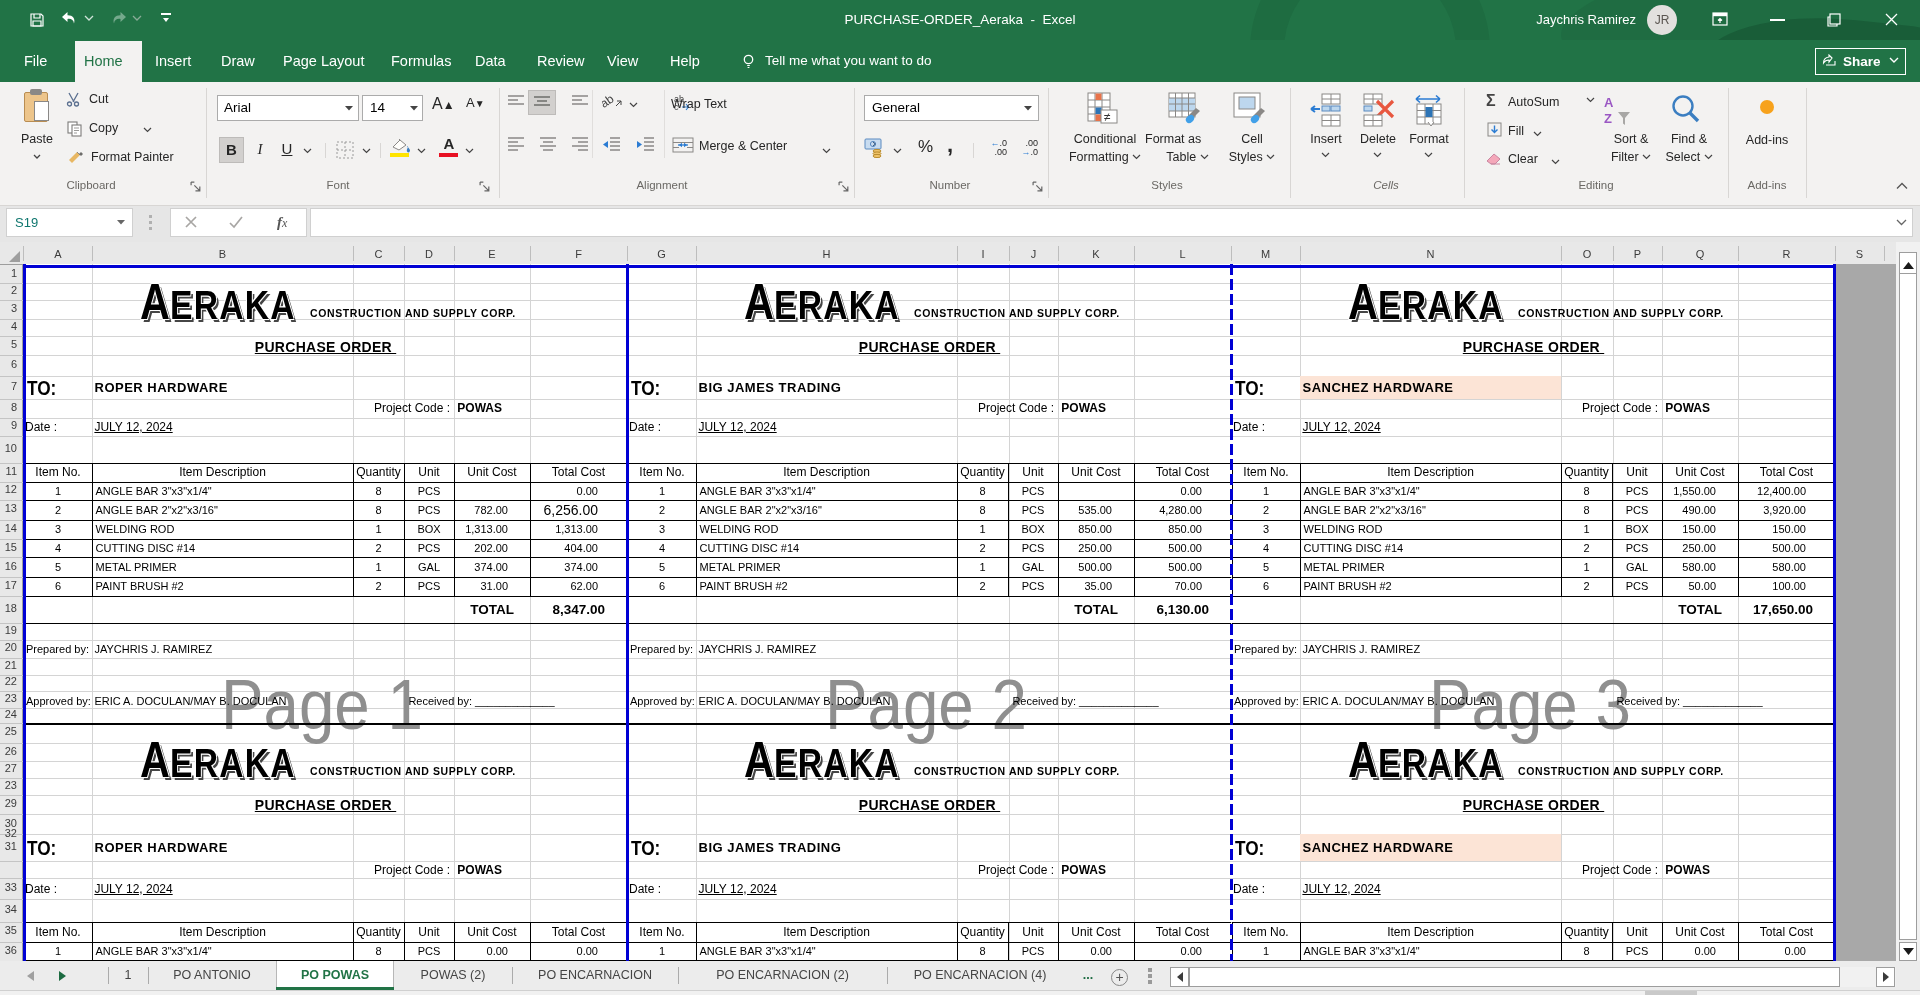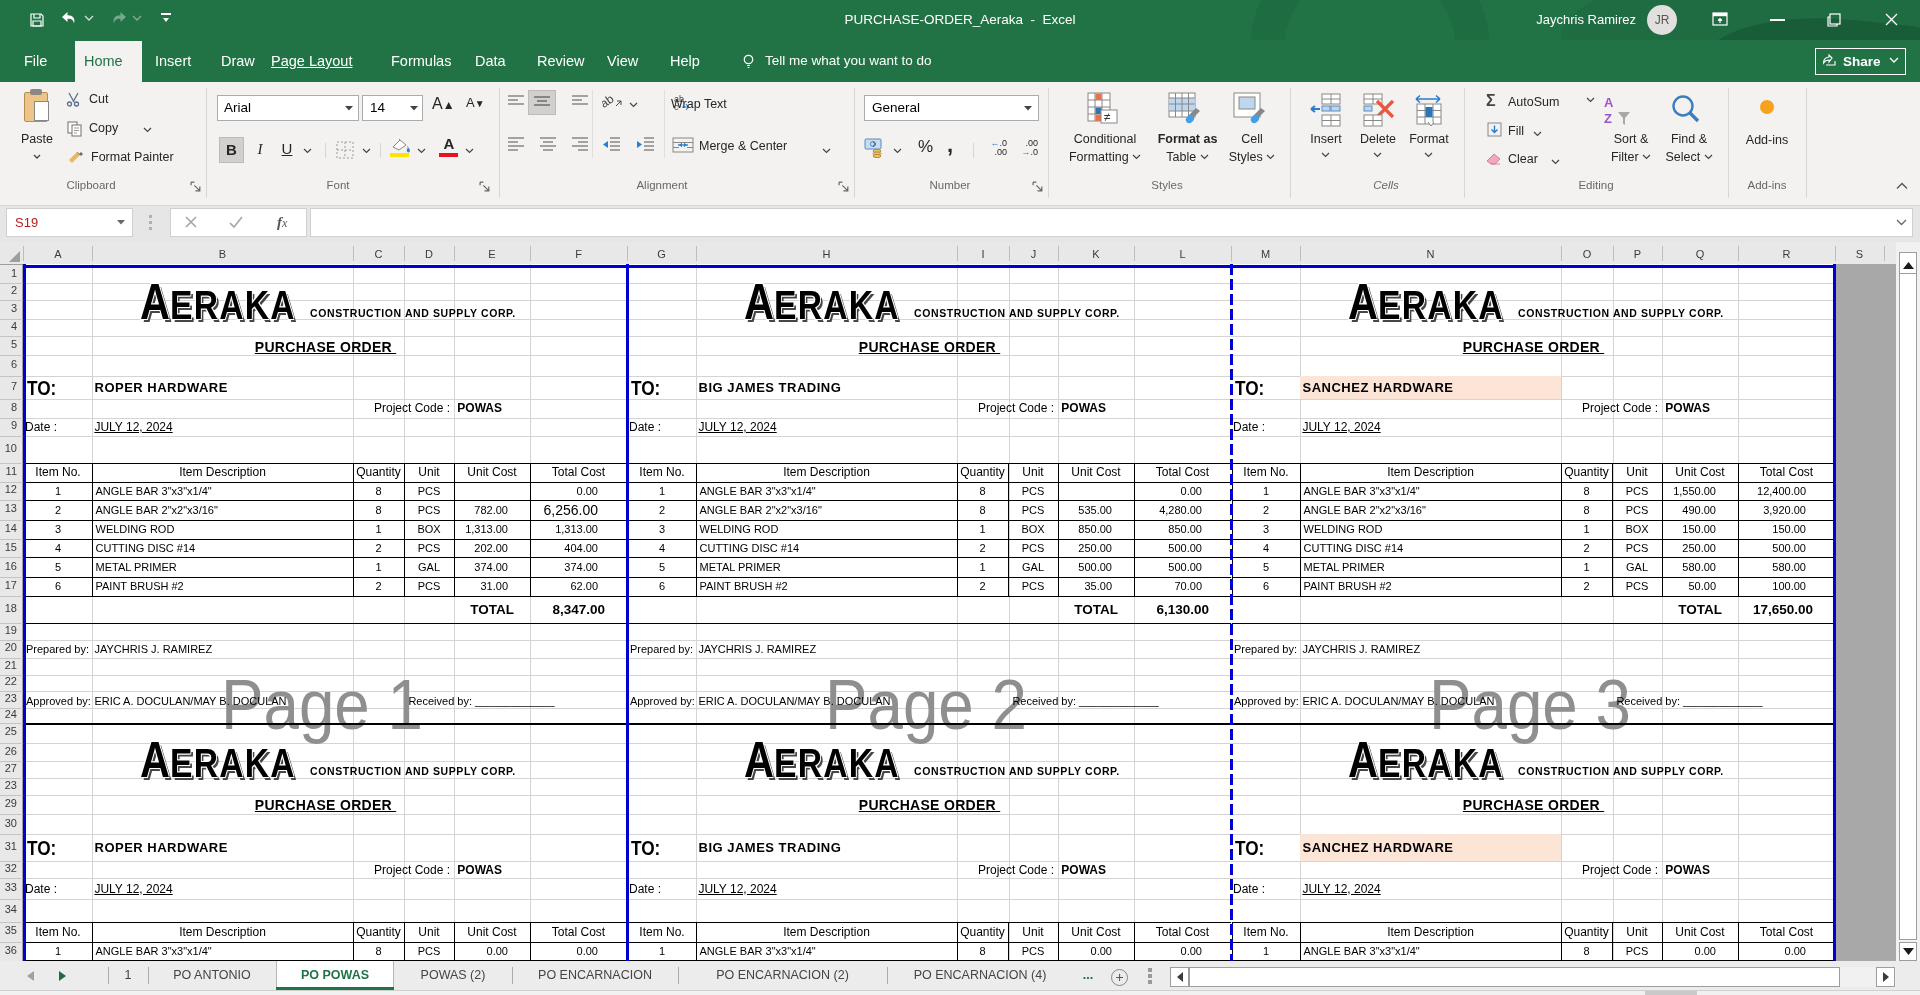--- a/index.html
+++ b/index.html
@@ -86,21 +86,21 @@
   <svg class="abs" style="left:1884px;top:12px" width="15" height="15" viewBox="0 0 15 15">
       <path d="M2 2l11 11M13 2L2 13" stroke="#fff" stroke-width="1.3"></path>
     </svg>
 </div>
 <div class="abs" id="menubar">
   <div class="abs" style="left:75px;top:1px;width:67px;height:41px;background:#f3f2f1;"></div>
   <div class="mtab" style="left:24px;">File</div>
   <div class="mtab" style="left:84px;color:#217346;">Home</div>
   <div class="mtab" style="left:155px;">Insert</div>
   <div class="mtab" style="left:221px;">Draw</div>
-  <div class="mtab" style="left:271px;text-decoration:underline;">Page Layout</div>
+  <div class="mtab" style="left:283px;">Page Layout</div>
   <div class="mtab" style="left:391px;">Formulas</div>
   <div class="mtab" style="left:475px;">Data</div>
   <div class="mtab" style="left:537px;">Review</div>
   <div class="mtab" style="left:607px;">View</div>
   <div class="mtab" style="left:670px;">Help</div>
   <svg class="abs" style="left:740px;top:13px" width="17" height="17" viewBox="0 0 17 17">
       <circle cx="8.5" cy="6.5" r="4.2" fill="none" stroke="#fff" stroke-width="1.3"></circle>
       <path d="M6.8 10.5h3.4M7.2 12.5h2.6M7.6 14.5h1.8" stroke="#fff" stroke-width="1.2"></path>
     </svg>
   <div class="mtab" style="left:765px;font-size:13.5px;">Tell me what you want to do</div>
@@ -331,21 +331,21 @@
   <div class="rbtn" style="left:1060px;top:68px;width:90px;text-align:center;">Formatting <svg style="display:inline-block" width="9" height="7">
         <path d="M1 1l3.5 3.5L8 1" stroke="#444" fill="none" stroke-width="1.2"></path>
       </svg></div>
   <svg class="abs" style="left:1168px;top:10px" width="38" height="36" viewBox="0 0 38 36">
     <rect x="1" y="1" width="26" height="24" fill="#fff" stroke="#8a8886"></rect>
     <rect x="1" y="6" width="26" height="13" fill="#bdd7ee"></rect>
     <path d="M1 6h26M1 12h26M1 19h26M7.5 1v24M14 1v24M20.5 1v24" stroke="#8a8886"></path>
     <path d="M20 24l8-8 4 3-9 9-5 1z" fill="#8a8886"></path>
       <ellipse cx="22" cy="27" rx="4.5" ry="3.5" fill="#41a0e8" transform="rotate(-40 22 27)"></ellipse>
   </svg>
-  <div class="rbtn" style="left:1145px;top:50px;width:85px;text-align:center;font-weight:bold;">Format as</div>
+  <div class="rbtn" style="left:1145px;top:50px;width:85px;text-align:left;">Format as</div>
   <div class="rbtn" style="left:1145px;top:68px;width:85px;text-align:center;">Table <svg style="display:inline-block" width="9" height="7">
         <path d="M1 1l3.5 3.5L8 1" stroke="#444" fill="none" stroke-width="1.2"></path>
       </svg></div>
   <svg class="abs" style="left:1233px;top:10px" width="38" height="36" viewBox="0 0 38 36">
     <rect x="1" y="1" width="26" height="24" fill="#fff" stroke="#8a8886"></rect>
     <rect x="6" y="5" width="16" height="12" fill="#bdd7ee" stroke="#8a8886"></rect>
     <path d="M20 24l8-8 4 3-9 9-5 1z" fill="#8a8886"></path>
       <ellipse cx="22" cy="27" rx="4.5" ry="3.5" fill="#41a0e8" transform="rotate(-40 22 27)"></ellipse>
   </svg>
   <div class="rbtn" style="left:1212px;top:50px;width:80px;text-align:center;">Cell</div>
@@ -447,21 +447,21 @@
   <div class="abs" style="left:1760px;top:18px;width:14px;height:14px;border-radius:50%;background:#f7a21c;"></div>
   <div class="rbtn" style="left:1737px;top:51px;width:60px;text-align:center;">Add-ins</div>
   <div class="glabel" style="left:1707px;">Add-ins</div>
   <div class="abs" style="left:1896px;top:100px;">
       <svg width="12" height="8">
         <path d="M1 6.5L6 1.5l5 5" stroke="#555" fill="none" stroke-width="1.3"></path>
       </svg>
     </div>
 </div>
 <div class="abs" id="fbar">
-  <div class="abs" style="left:6px;top:2px;width:127px;height:29px;background:#fff;border:1px solid #d0d0d0;font-size:13px;color:#b91c1c;line-height:27px;padding-left:8px;">S19</div>
+  <div class="abs" style="left:6px;top:2px;width:127px;height:29px;background:#fff;border:1px solid #d0d0d0;font-size:13px;color:#0f766e;line-height:27px;padding-left:8px;">S19</div>
   <div class="abs" style="left:117px;top:14px;">
       <svg width="9" height="6">
         <path d="M0 0l4 4.5L8 0z" fill="#666"></path>
       </svg>
     </div>
   <div class="abs" style="left:149px;top:9px;width:3px;height:3px;background:#b0b0b0;"></div>
   <div class="abs" style="left:149px;top:15px;width:3px;height:3px;background:#b0b0b0;"></div>
   <div class="abs" style="left:149px;top:21px;width:3px;height:3px;background:#b0b0b0;"></div>
   <div class="abs" style="left:170px;top:2px;width:137px;height:29px;background:#fff;border:1px solid #d0d0d0;"></div>
   <svg class="abs" style="left:184px;top:9px" width="14" height="14">
@@ -578,21 +578,21 @@
 <div class="rhl" style="top:497.0px;">27</div>
 <div class="rhsep" style="top:513.0px;"></div>
 <div class="rhl" style="top:514.0px;">23</div>
 <div class="rhsep" style="top:530.0px;"></div>
 <div class="rhl" style="top:532.0px;">29</div>
 <div class="rhsep" style="top:549.0px;"></div>
 <div class="rhl" style="top:551.5px;">30</div>
 <div class="rhsep" style="top:569.0px;"></div>
 <div class="rhl" style="top:575.0px;">31</div>
 <div class="rhsep" style="top:596.0px;"></div>
-<div class="rhl" style="top:597.0px;margin-left:32px;">32</div>
+<div class="rhl" style="top:562px;margin-left:32px;">32</div>
 <div class="rhsep" style="top:613.0px;"></div>
 <div class="rhl" style="top:616.0px;">33</div>
 <div class="rhsep" style="top:634.0px;"></div>
 <div class="rhl" style="top:638.0px;">34</div>
 <div class="rhsep" style="top:657.0px;"></div>
 <div class="rhl" style="top:659.2px;">35</div>
 <div class="rhsep" style="top:676.5px;"></div>
 <div class="rhl" style="top:678.8px;">36</div>
 <div class="rhsep" style="top:696.0px;"></div>
 </div>

